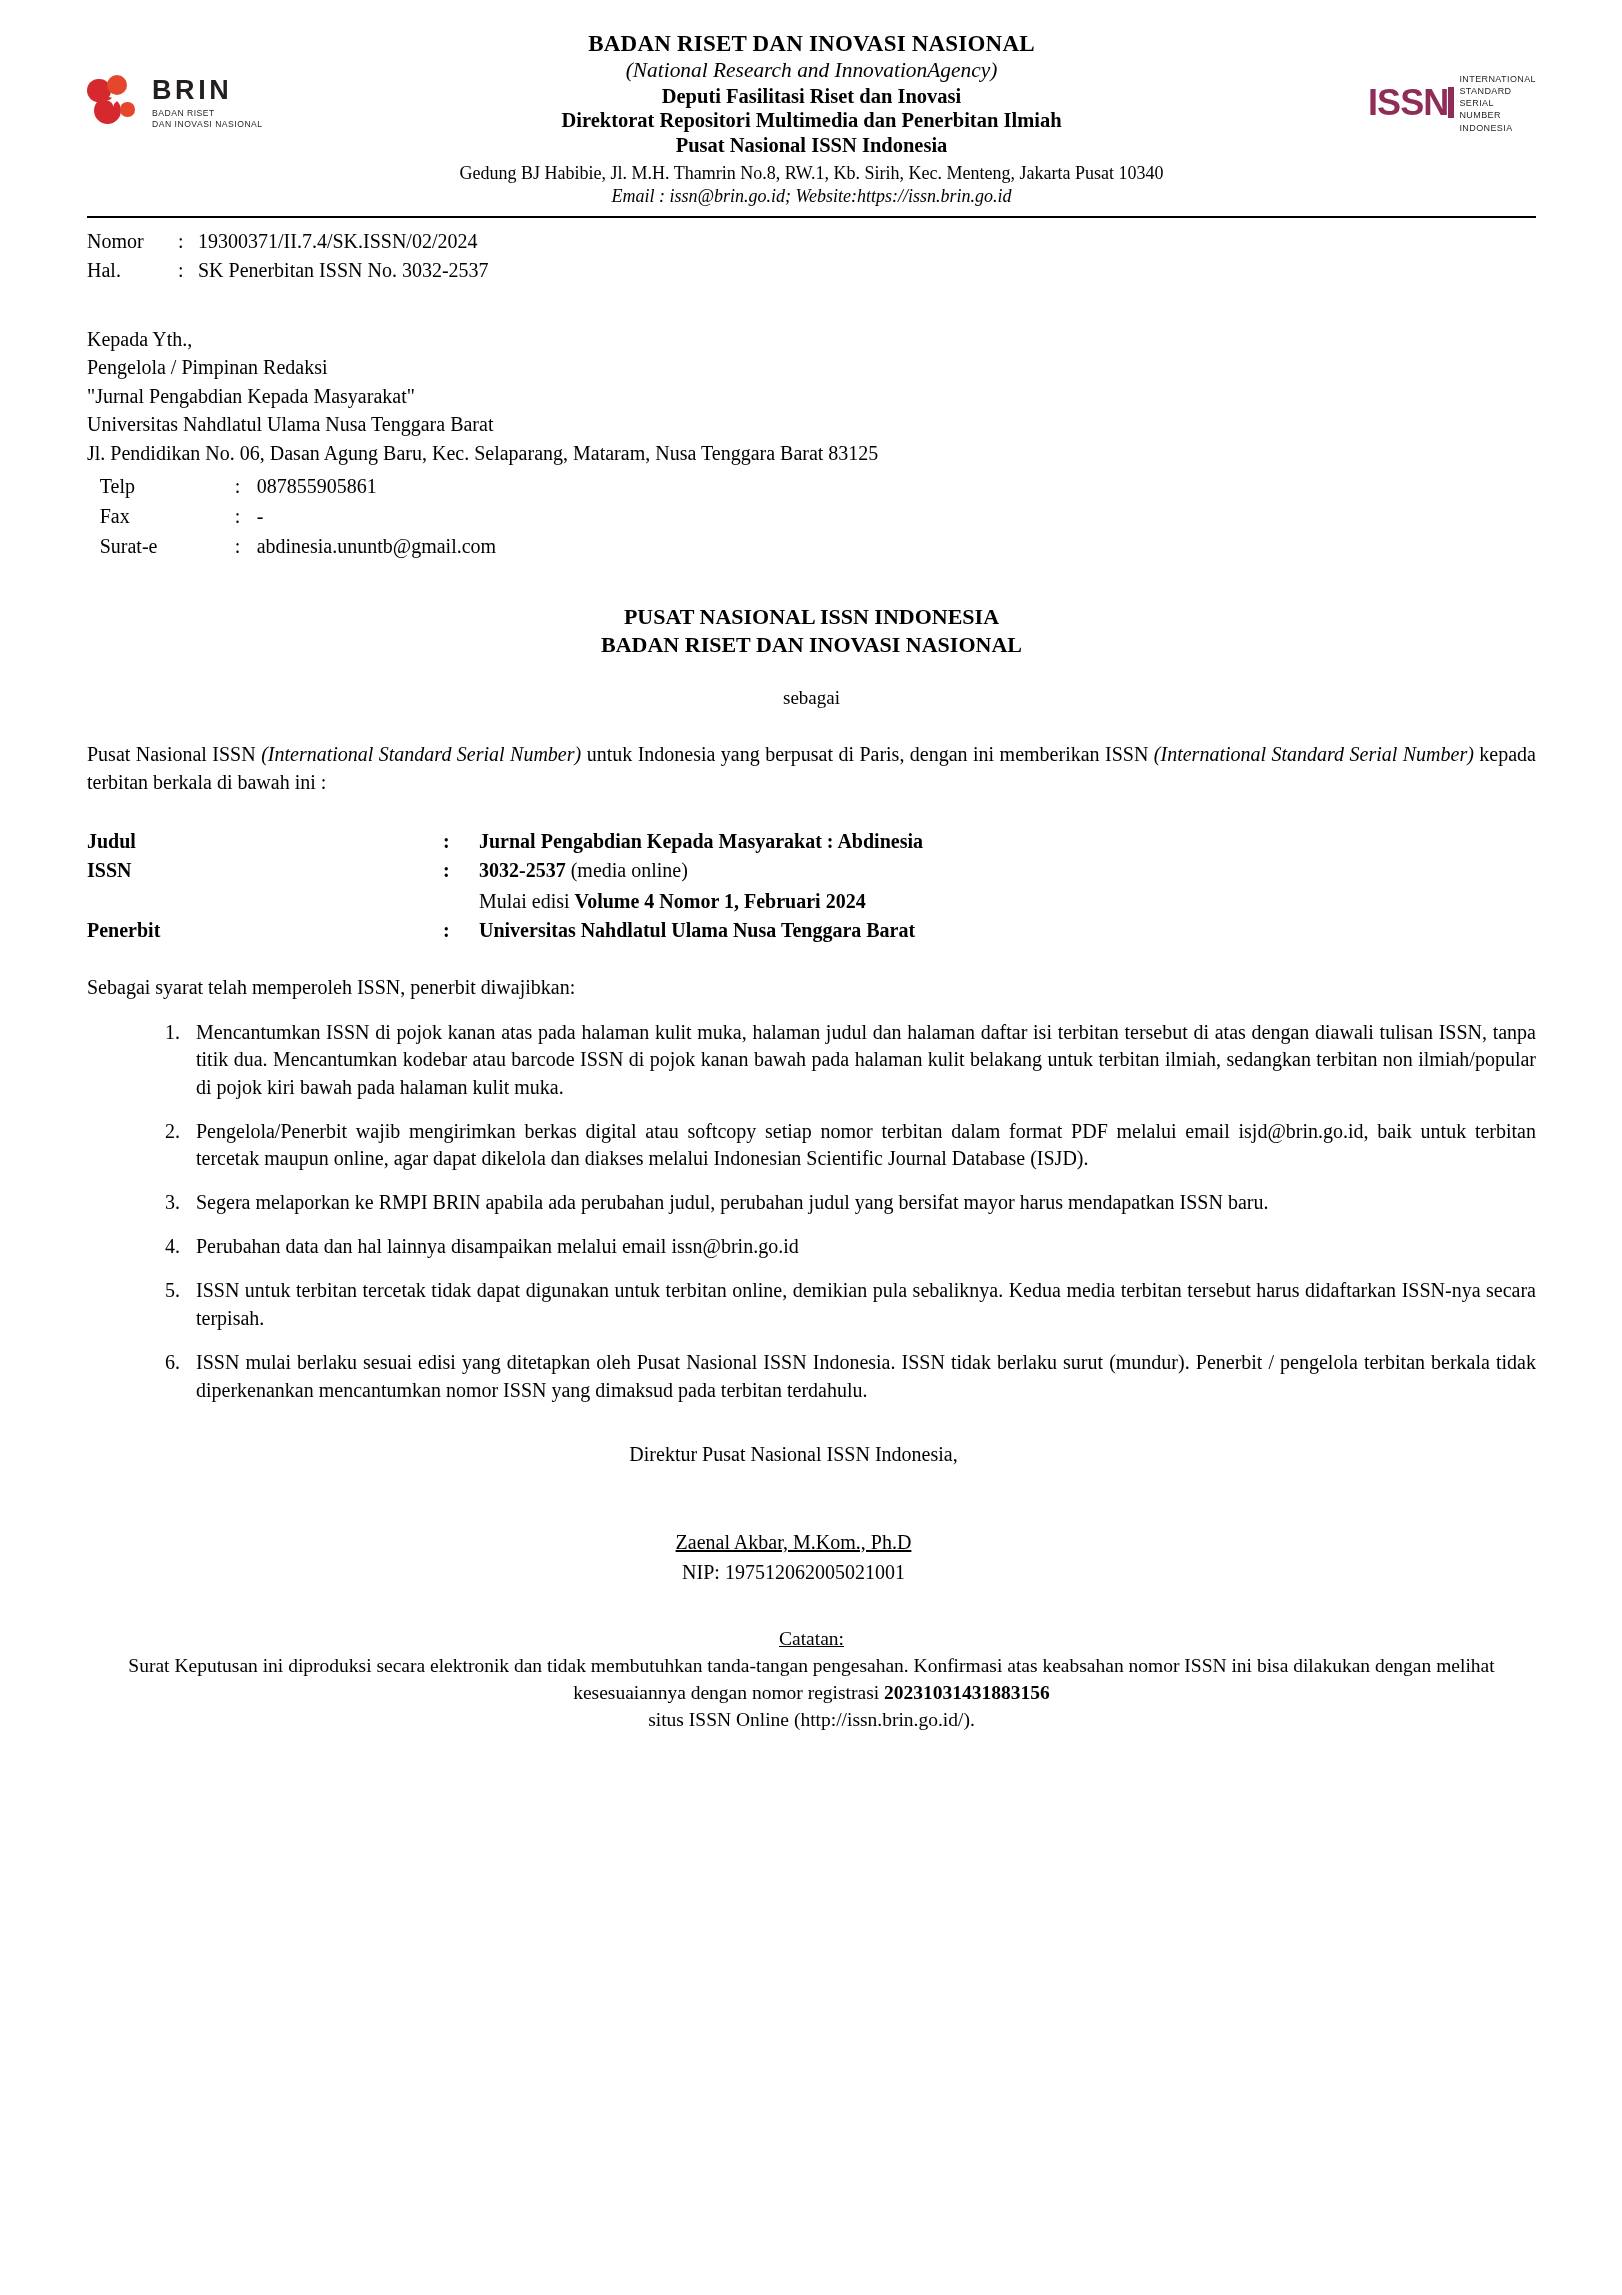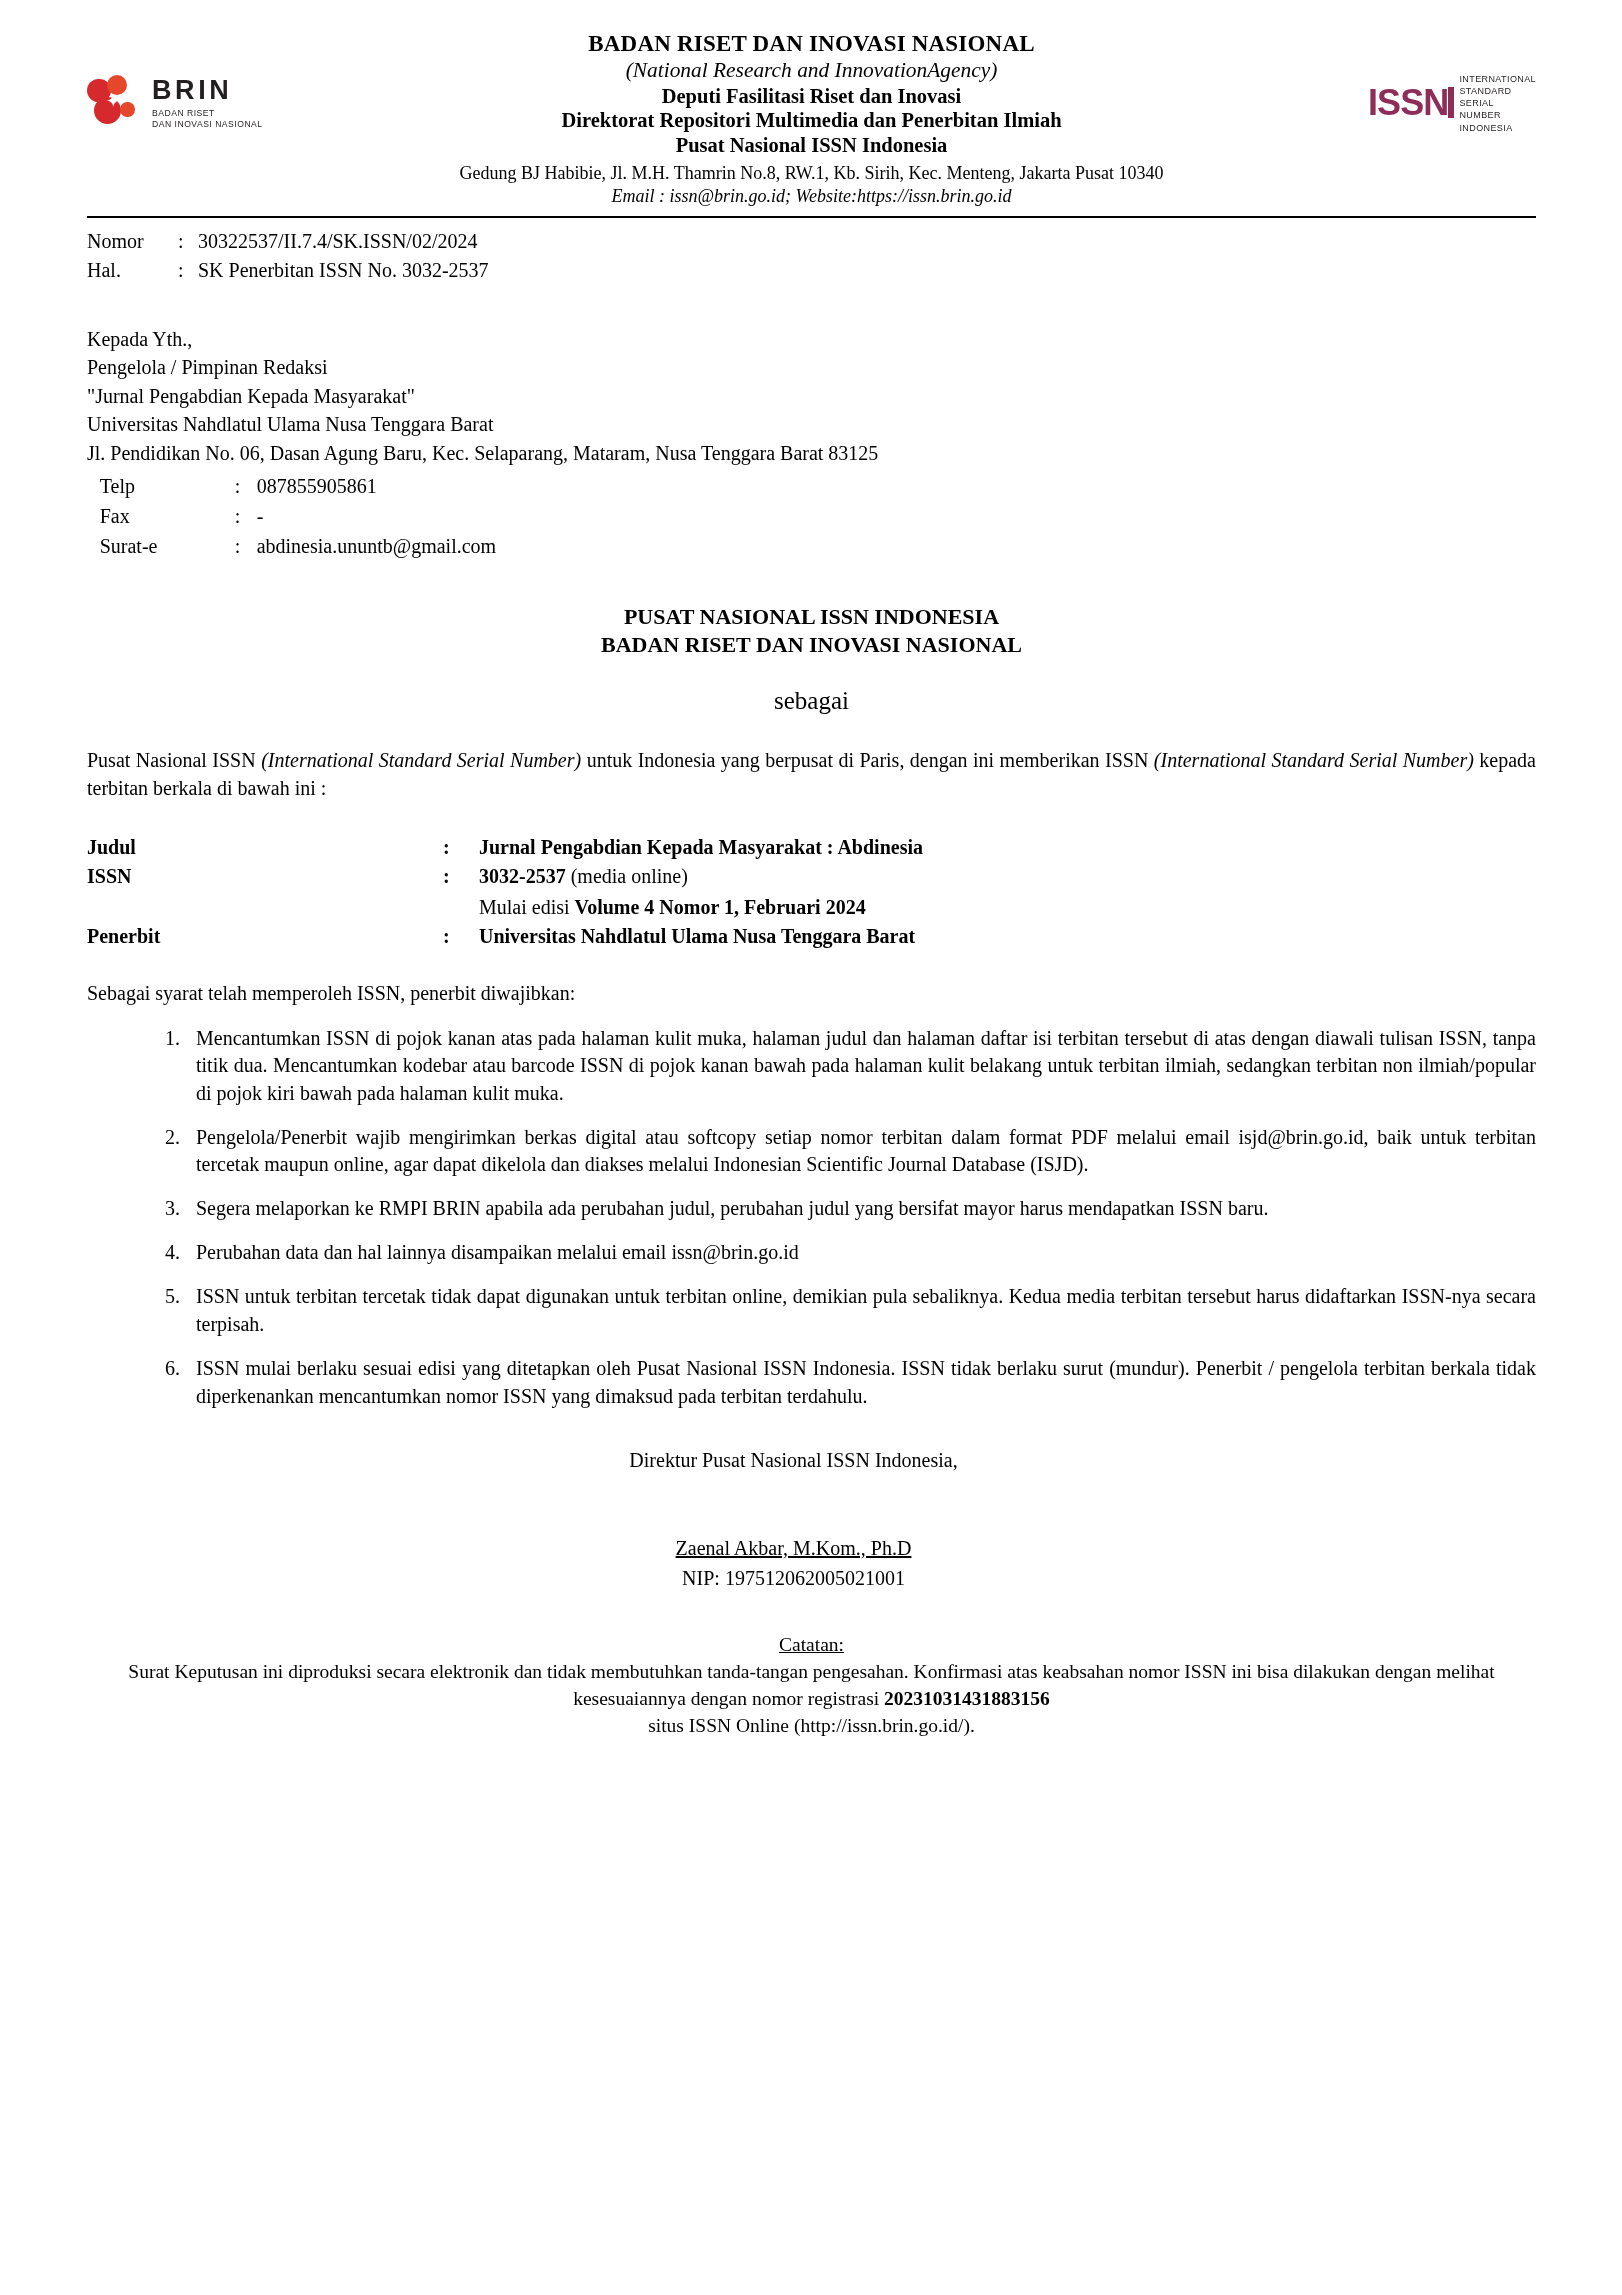--- a/index.html
+++ b/index.html
@@ -184,21 +184,21 @@
 
   .org-block {
     text-align: center;
     font-weight: bold;
     font-size: 22px;
     line-height: 1.3;
     margin-top: 42px;
   }
   .sebagai {
     text-align: center;
-    font-size: 25px;
+    font-size: 19px;
     margin-top: 27px;
   }
   .intro {
     margin-top: 31px;
     font-size: 20px;
     line-height: 1.4;
     text-align: justify;
   }
   .intro i { font-style: italic; }
 
@@ -310,21 +310,21 @@
     </div>
   </div>
 
   <hr class="rule">
 
 
   <div class="meta">
     <div class="meta-row">
       <div class="meta-label">Nomor</div>
       <div class="meta-colon">:</div>
-      <div class="meta-val">30322537/II.7.4/SK.ISSN/02/2024</div>
+      <div class="meta-val">19300371/II.7.4/SK.ISSN/02/2024</div>
     </div>
     <div class="meta-row">
       <div class="meta-label">Hal.</div>
       <div class="meta-colon">:</div>
       <div class="meta-val">SK Penerbitan ISSN No. 3032-2537</div>
     </div>
   </div>
 
   <div class="addressee">
     <div>Kepada Yth.,</div>

